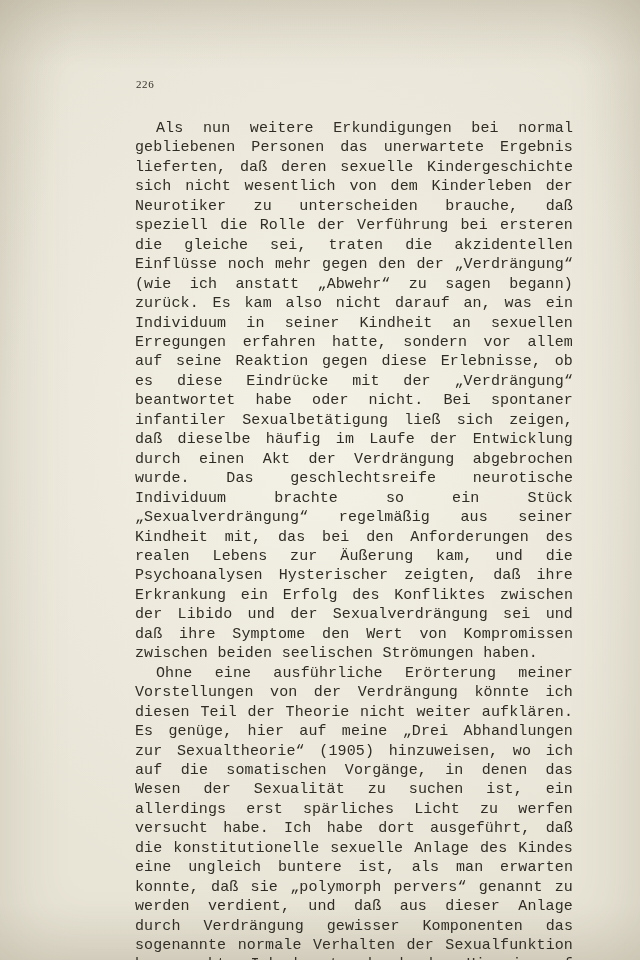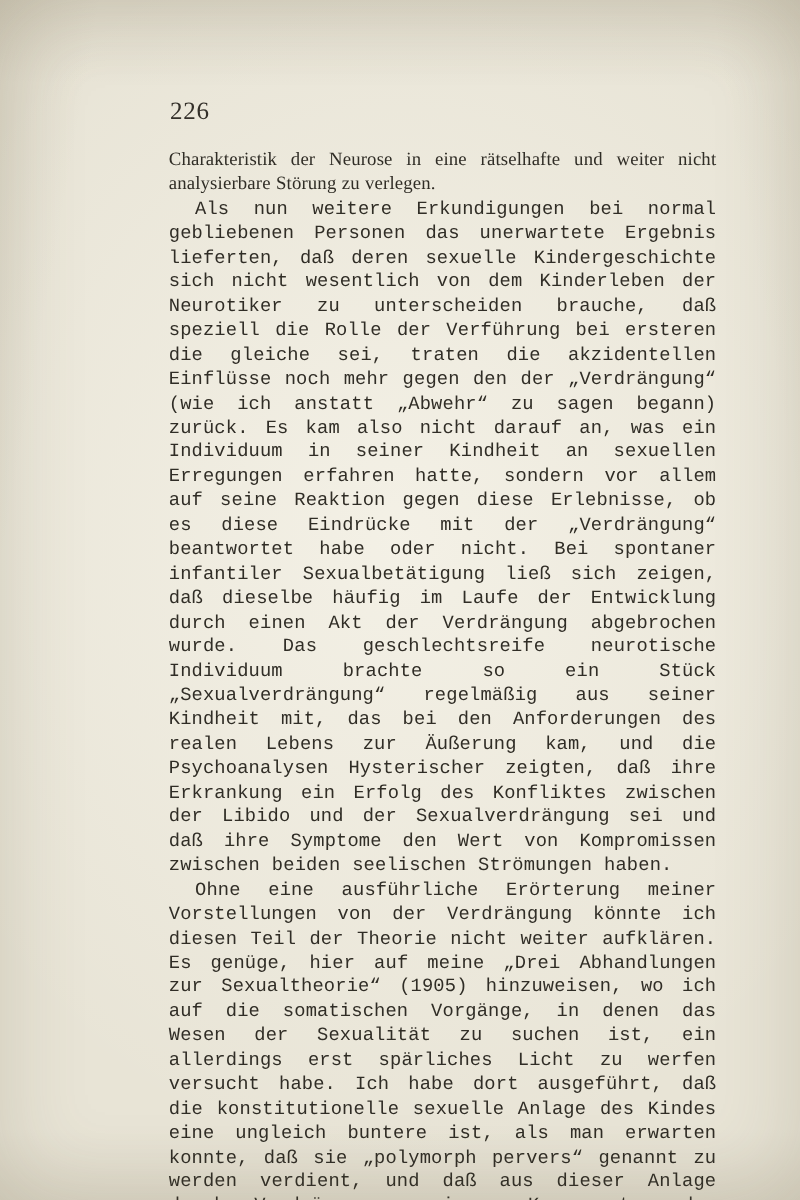--- a/index.html
+++ b/index.html
@@ -27,21 +27,21 @@
       content: "";
       position: absolute;
       inset: 0;
       box-shadow: inset 0 0 70px rgba(100,88,62,0.20);
       pointer-events: none;
     }
     .page-number {
       position: absolute;
       left: 136px;
       top: 78px;
-      font-size: 20px;
+      font-size: 11px;
       letter-spacing: 0.6px;
       color: #34302a;
     }
     .text-block {
       position: absolute;
       left: 135px;
       top: 119px;
       width: 438px;
     }
     p.para {
@@ -56,17 +56,16 @@
       -webkit-hyphens: auto;
     }
     p.para.indent { text-indent: 21px; font-family: Liberation Mono, monospace; }
   </style>
 </head>
 <body>
 
 <div class="page">
   <div class="page-number">226</div>
   <div class="text-block">
-    <p class="para">Charakteristik der Neurose in eine rätselhafte und weiter nicht analysierbare Störung zu verlegen.</p>
     <p class="para indent">Als nun weitere Erkundigungen bei normal gebliebenen Personen das unerwartete Ergebnis lieferten, daß deren sexuelle Kindergeschichte sich nicht wesentlich von dem Kinderleben der Neurotiker zu unterscheiden brauche, daß speziell die Rolle der Verführung bei ersteren die gleiche sei, traten die akzidentellen Einflüsse noch mehr gegen den der „Verdrängung“ (wie ich anstatt „Abwehr“ zu sagen begann) zurück. Es kam also nicht darauf an, was ein Individuum in seiner Kindheit an sexuellen Erregungen erfahren hatte, sondern vor allem auf seine Reaktion gegen diese Erlebnisse, ob es diese Eindrücke mit der „Verdrängung“ beantwortet habe oder nicht. Bei spontaner infantiler Sexualbetätigung ließ sich zeigen, daß dieselbe häufig im Laufe der Entwicklung durch einen Akt der Verdrängung abgebrochen wurde. Das geschlechtsreife neurotische Individuum brachte so ein Stück „Sexualverdrängung“ regelmäßig aus seiner Kindheit mit, das bei den Anforderungen des realen Lebens zur Äußerung kam, und die Psychoanalysen Hysterischer zeigten, daß ihre Erkrankung ein Erfolg des Konfliktes zwischen der Libido und der Sexualverdrängung sei und daß ihre Symptome den Wert von Kompromissen zwischen beiden seelischen Strömungen haben.</p>
     <p class="para indent">Ohne eine ausführliche Erörterung meiner Vorstellungen von der Verdrängung könnte ich diesen Teil der Theorie nicht weiter aufklären. Es genüge, hier auf meine „Drei Abhandlungen zur Sexualtheorie“ (1905) hinzuweisen, wo ich auf die somatischen Vorgänge, in denen das Wesen der Sexualität zu suchen ist, ein allerdings erst spärliches Licht zu werfen versucht habe. Ich habe dort ausgeführt, daß die konstitutionelle sexuelle Anlage des Kindes eine ungleich buntere ist, als man erwarten konnte, daß sie „polymorph pervers“ genannt zu werden verdient, und daß aus dieser Anlage durch Verdrängung gewisser Komponenten das sogenannte normale Verhalten der Sexualfunktion hervorgeht. Ich konnte durch den Hinweis auf die infantilen Charaktere der Sexualität eine einfache Verknüpfung zwischen Gesundheit, Perversion und Neurose herstellen. Die Norm ergab sich aus der Verdrängung gewisser Partialtriebe und Komponenten der infantilen Anlagen und der Unterordnung der übrigen unter das</p>
   </div>
 </div>
 
 </body></html>

